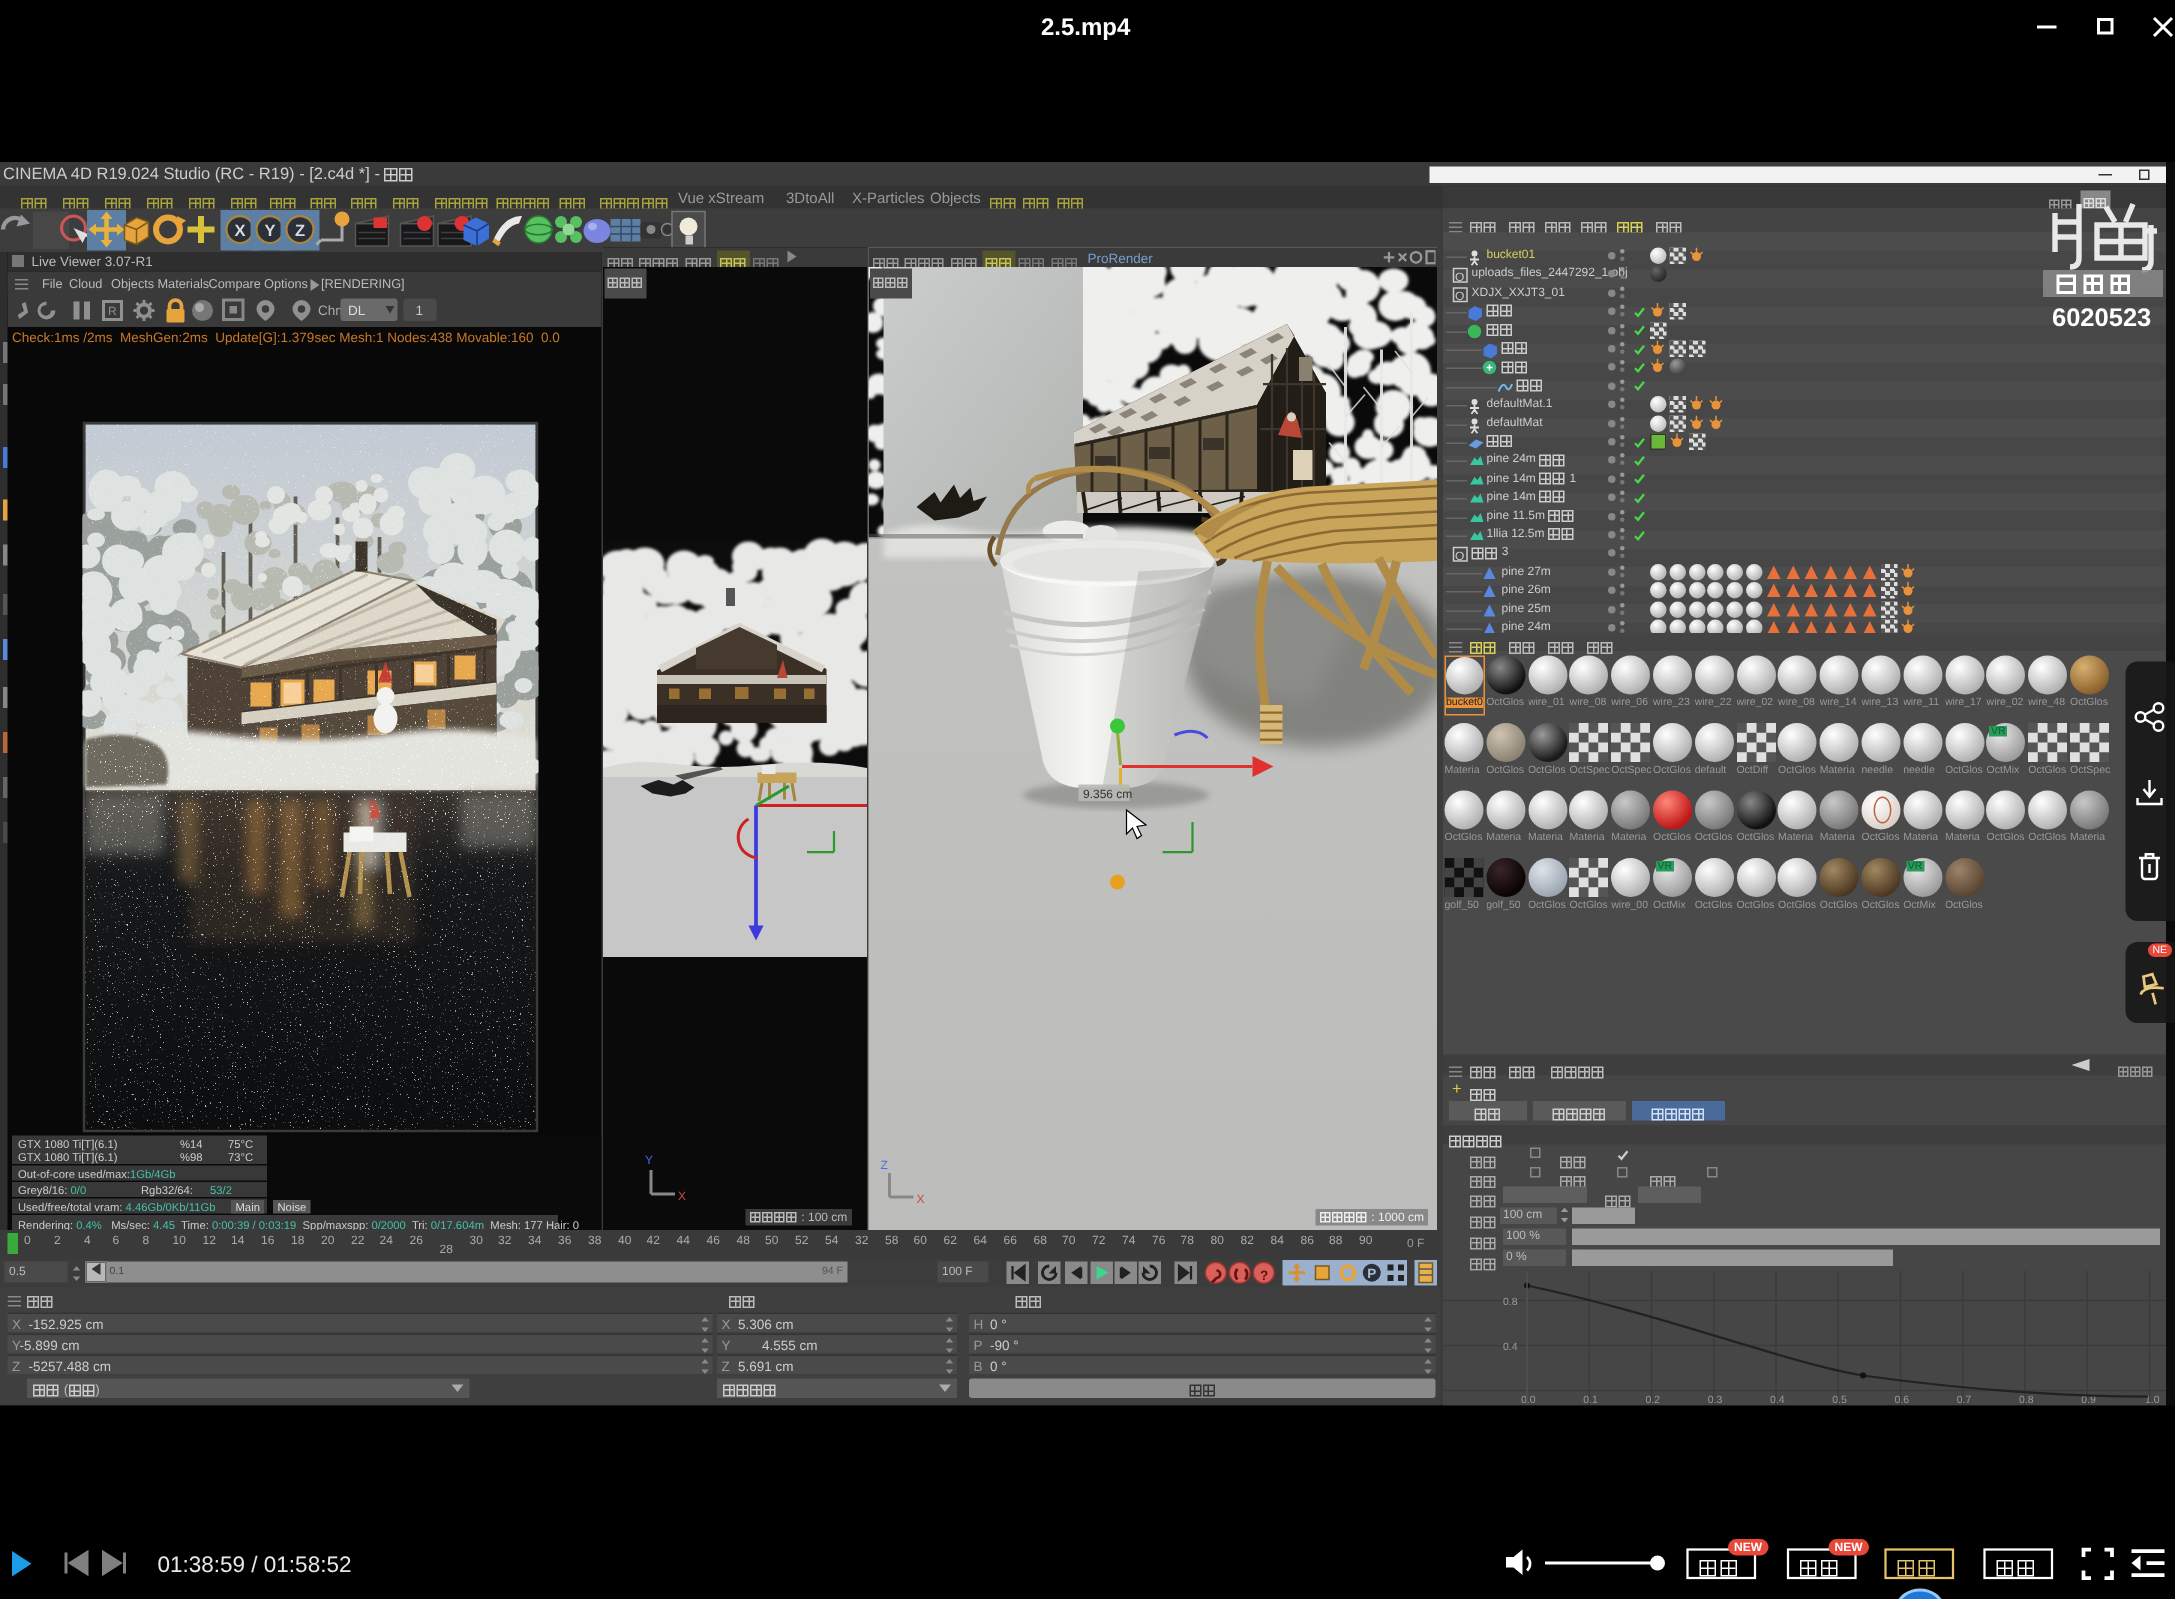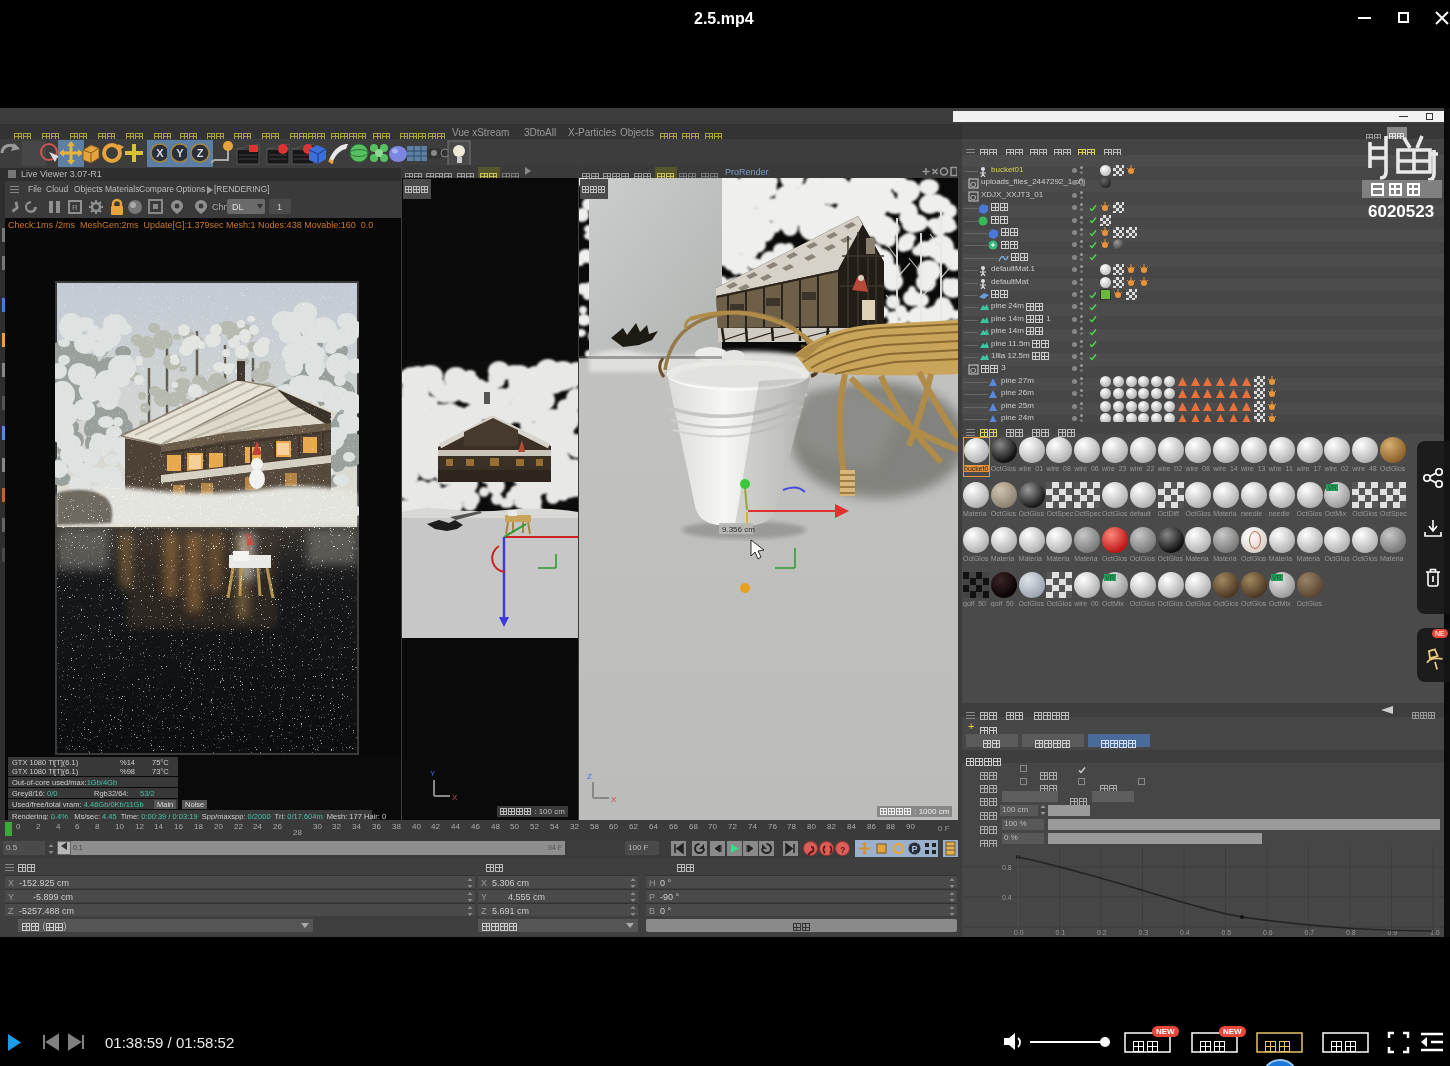--- a/index.html
+++ b/index.html
@@ -11,20 +11,23 @@
 </style></head>
 <body>
 <div class="abs" style="left:0;top:0;width:1450px;height:1066px;background:#000">
 <div class="abs" style="left:694px;top:10px;color:#fff;font-size:16px;font-weight:bold">2.5.mp4</div>
     <div class="abs" style="left:1358px;top:17px;width:13px;height:2px;background:#fff"></div>
     <div class="abs" style="left:1398px;top:12px;width:11px;height:11px;border:2px solid #fff"></div>
     <svg class="abs" style="left:1435px;top:11px" width="14" height="14">
       <path d="M1 1 L13 13 M13 1 L1 13" stroke="#fff" stroke-width="2"></path>
     </svg>
     <div class="abs" style="left:0;top:108px;width:1444px;height:829px;background:#3c3c3c">
+      <div class="abs" style="left:0;top:0;width:1444px;height:16px;background:#3a3a3a;color:#ccc;font-size:11px">
+        <span style="position:absolute;left:2px;top:2px">CINEMA 4D R19.024 Studio (RC - R19) - [2.c4d *] - <span class="cjl"><i class="cj" style="width:9px;height:9px;margin-right:1px;color:#ccc;"></i><i class="cj" style="width:9px;height:9px;margin-right:1px;color:#ccc;"></i></span></span>
+      </div>
       <div class="abs" style="left:953px;top:3px;width:491px;height:11px;background:#f2f2f2"></div>
       <div class="abs" style="left:1399px;top:8px;width:9px;height:1px;background:#333"></div>
       <div class="abs" style="left:1426px;top:5px;width:7px;height:7px;border:1px solid #333"></div>
       <div class="abs" style="left:0;top:16px;width:1444px;height:15px;background:#333">
         <span class="cjl" style="position:absolute;left:14px;top:3px;color:#a8a23f"><i class="cj" style="width:8px;height:8px;margin-right:1px;color:#a8a23f;"></i><i class="cj" style="width:8px;height:8px;margin-right:1px;color:#a8a23f;"></i></span>
         <span class="cjl" style="position:absolute;left:42px;top:3px;color:#a8a23f"><i class="cj" style="width:8px;height:8px;margin-right:1px;color:#a8a23f;"></i><i class="cj" style="width:8px;height:8px;margin-right:1px;color:#a8a23f;"></i></span>
         <span class="cjl" style="position:absolute;left:70px;top:3px;color:#a8a23f"><i class="cj" style="width:8px;height:8px;margin-right:1px;color:#a8a23f;"></i><i class="cj" style="width:8px;height:8px;margin-right:1px;color:#a8a23f;"></i></span>
         <span class="cjl" style="position:absolute;left:98px;top:3px;color:#a8a23f"><i class="cj" style="width:8px;height:8px;margin-right:1px;color:#a8a23f;"></i><i class="cj" style="width:8px;height:8px;margin-right:1px;color:#a8a23f;"></i></span>
         <span class="cjl" style="position:absolute;left:126px;top:3px;color:#a8a23f"><i class="cj" style="width:8px;height:8px;margin-right:1px;color:#a8a23f;"></i><i class="cj" style="width:8px;height:8px;margin-right:1px;color:#a8a23f;"></i></span>
         <span class="cjl" style="position:absolute;left:154px;top:3px;color:#a8a23f"><i class="cj" style="width:8px;height:8px;margin-right:1px;color:#a8a23f;"></i><i class="cj" style="width:8px;height:8px;margin-right:1px;color:#a8a23f;"></i></span>
@@ -2402,21 +2405,21 @@
       <span style="position:absolute;left:677px;top:4px"><i class="cj" style="width:8px;height:8px;margin-right:1px;color:#bbb;"></i><i class="cj" style="width:8px;height:8px;margin-right:1px;color:#bbb;"></i></span>
       <div class="abs" style="left:5px;top:17px;width:470px;height:13px;background:#4a4a4a;border-top:1px solid #333">
         <span style="position:absolute;left:3px;top:2px;color:#999">X</span>
         <span style="position:absolute;left:14px;top:2px;color:#ccc">-152.925 cm</span>
         <span style="position:absolute;right:2px;top:2px;color:#888;font-size:8px"><svg width="6" height="10" style="vertical-align:middle">
             <path d="M3 0 L5.5 3 H0.5z M3 10 L0.5 7 H5.5z" fill="currentColor"></path>
           </svg></span>
       </div>
       <div class="abs" style="left:5px;top:31px;width:470px;height:13px;background:#4a4a4a;border-top:1px solid #333">
         <span style="position:absolute;left:3px;top:2px;color:#999">Y</span>
-        <span style="position:absolute;left:28px;top:2px;color:#ccc">-5.899 cm</span>
+        <span style="position:absolute;left:8px;top:2px;color:#ccc">-5.899 cm</span>
         <span style="position:absolute;right:2px;top:2px;color:#888;font-size:8px"><svg width="6" height="10" style="vertical-align:middle">
             <path d="M3 0 L5.5 3 H0.5z M3 10 L0.5 7 H5.5z" fill="currentColor"></path>
           </svg></span>
       </div>
       <div class="abs" style="left:5px;top:45px;width:470px;height:13px;background:#4a4a4a;border-top:1px solid #333">
         <span style="position:absolute;left:3px;top:2px;color:#999">Z</span>
         <span style="position:absolute;left:14px;top:2px;color:#ccc">-5257.488 cm</span>
         <span style="position:absolute;right:2px;top:2px;color:#888;font-size:8px"><svg width="6" height="10" style="vertical-align:middle">
             <path d="M3 0 L5.5 3 H0.5z M3 10 L0.5 7 H5.5z" fill="currentColor"></path>
           </svg></span>

